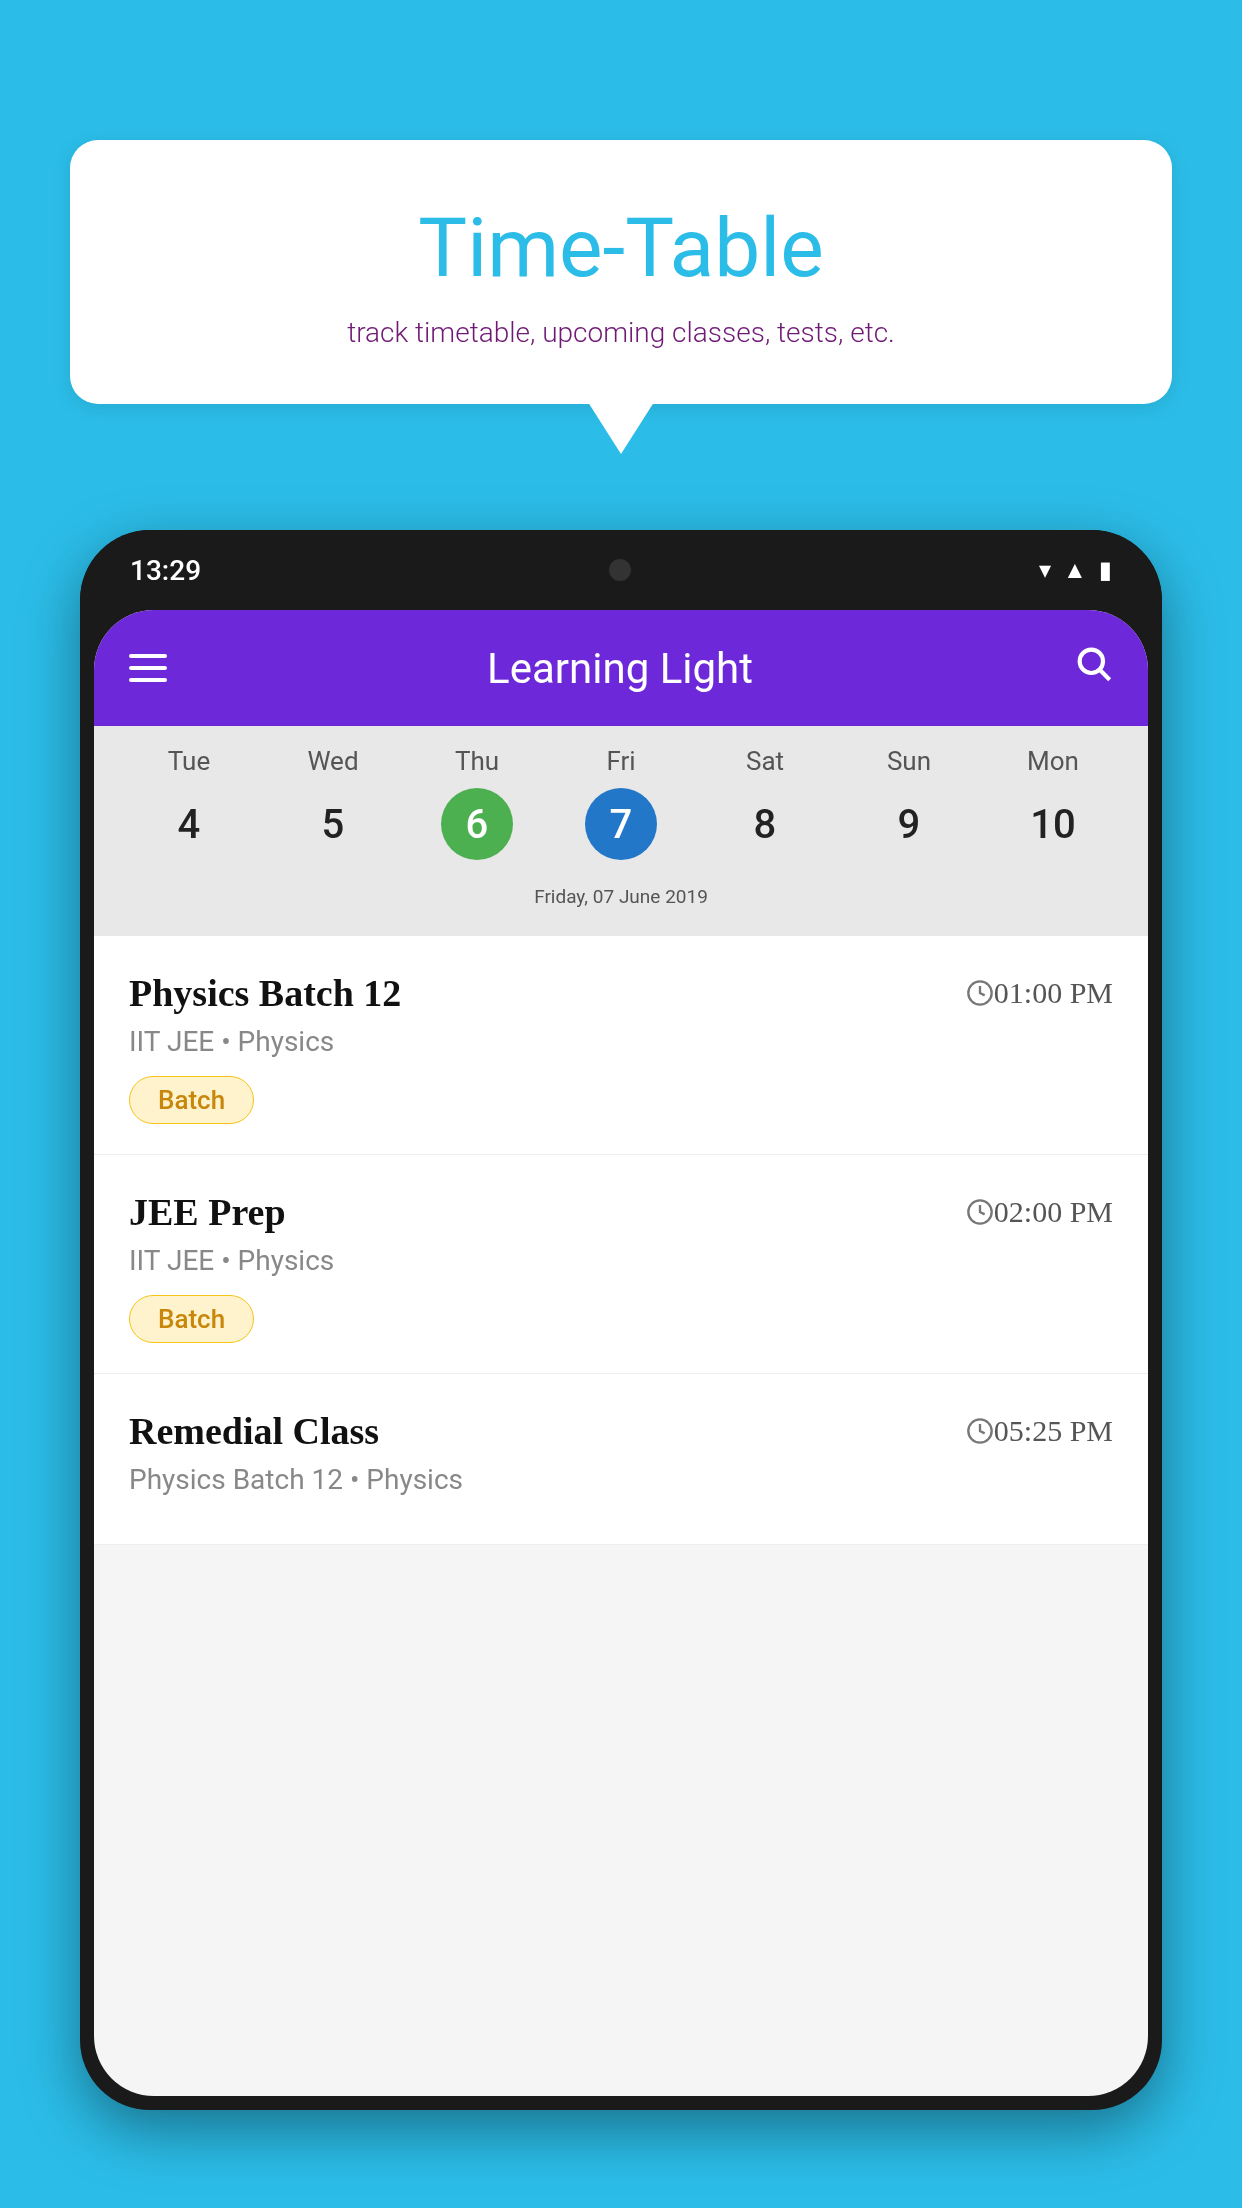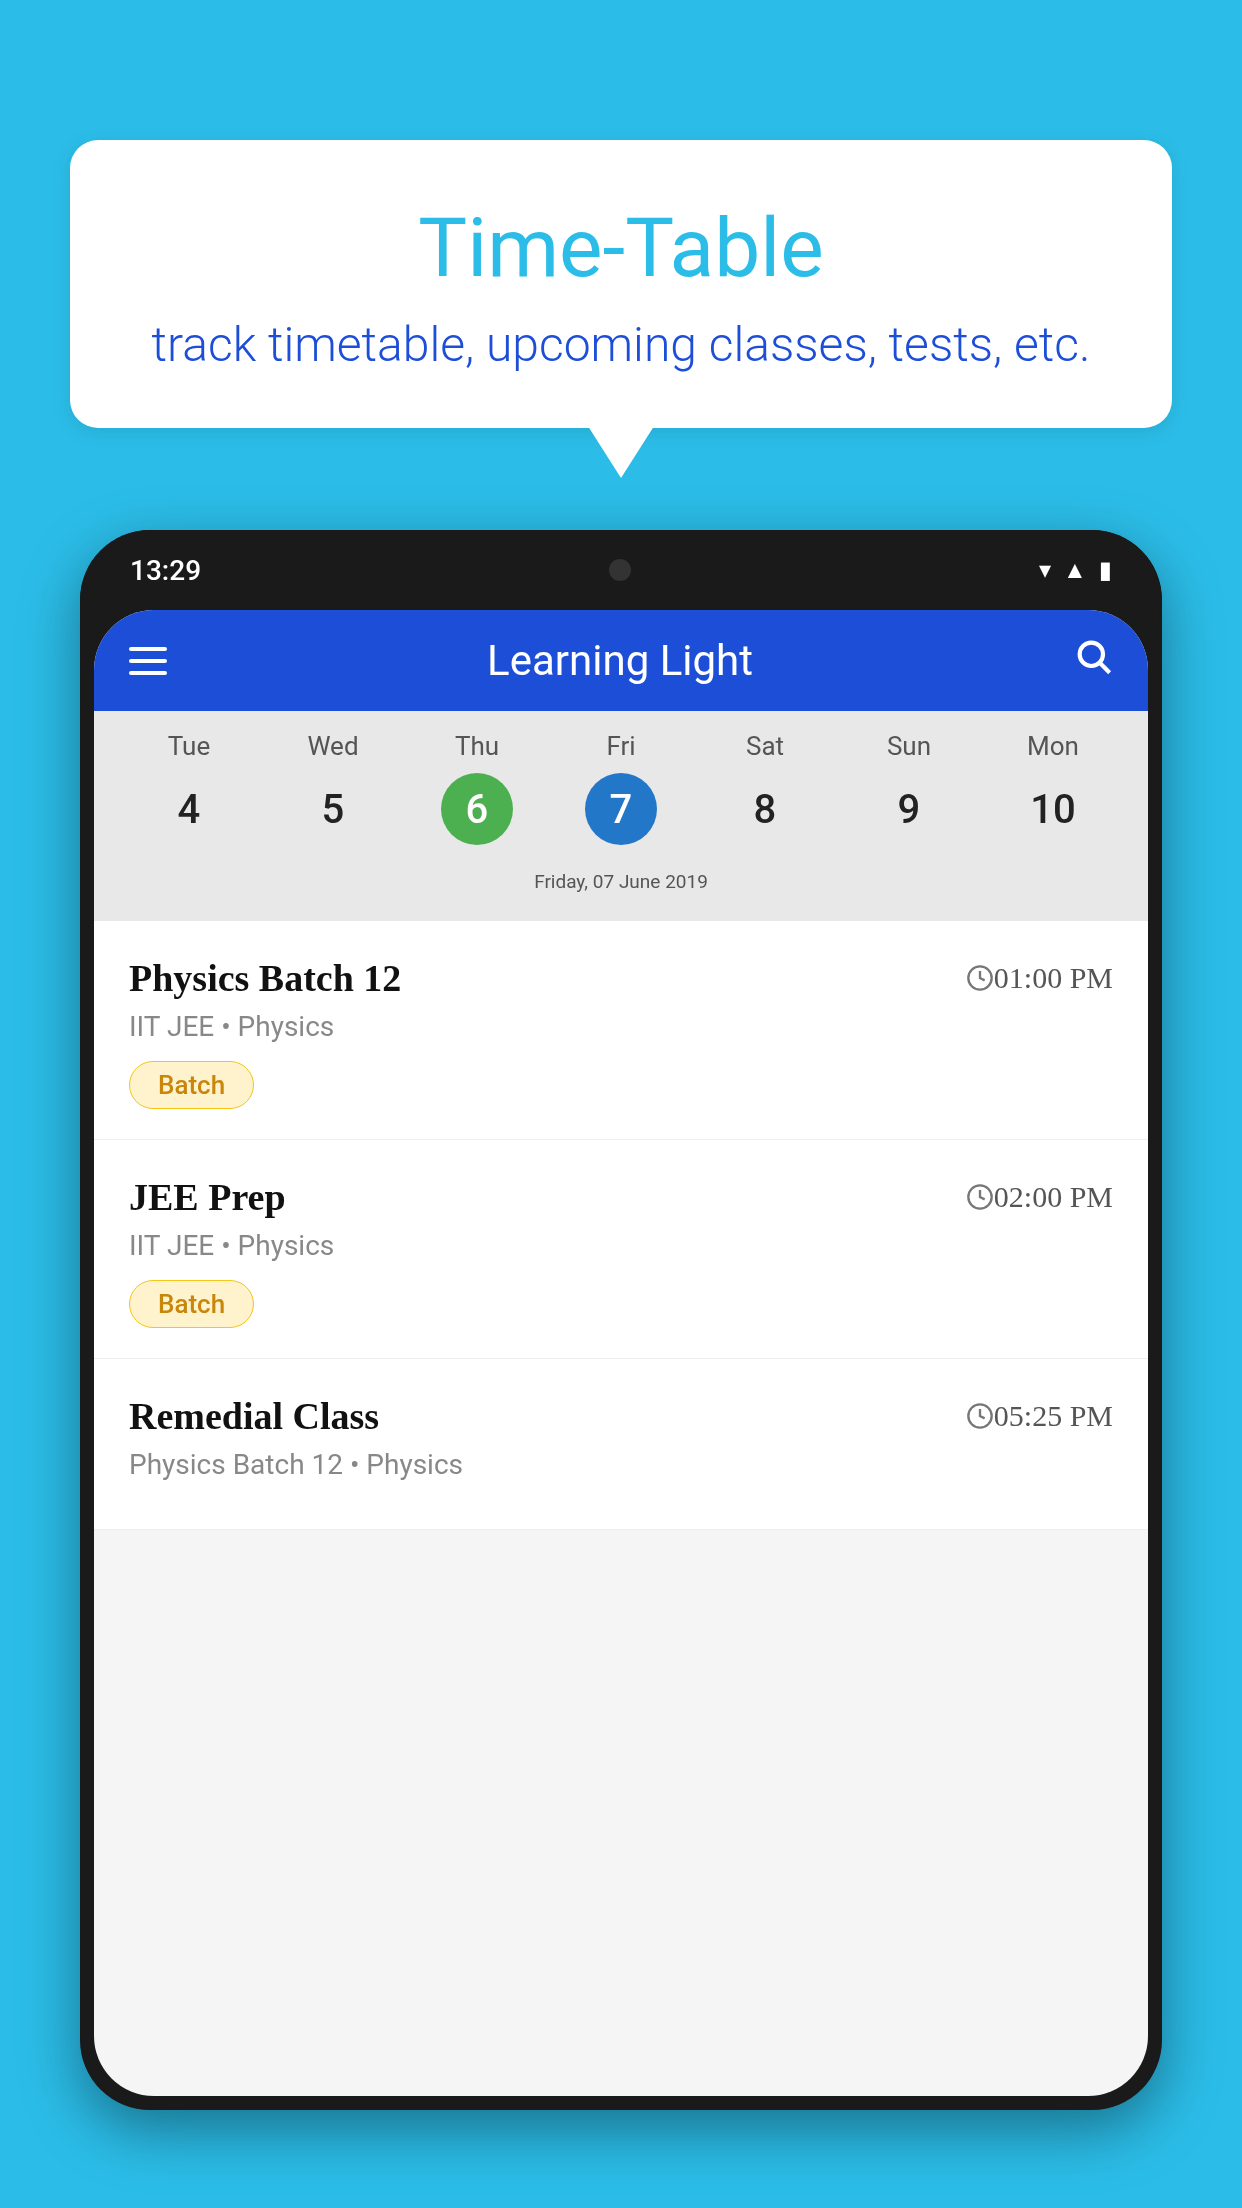--- a/index.html
+++ b/index.html
@@ -45,22 +45,22 @@
     }
 
     .bubble-title {
       font-size: 82px;
       color: #2BBDE8;
       font-weight: 400;
       margin-bottom: 20px;
     }
 
     .bubble-subtitle {
-      font-size: 48px;
-      color: #1d4ed8;
+      font-size: 28px;
+      color: #701a75;
       font-weight: 300;
     }
 
     
     .phone-container {
       position: absolute;
       top: 530px;
       left: 80px;
       right: 80px;
       bottom: 0;
@@ -133,22 +133,22 @@
       left: 14px;
       right: 14px;
       bottom: 14px;
       background: #f5f5f5;
       border-radius: 60px;
       overflow: hidden;
     }
 
     
     .app-header {
-      background: #1d4ed8;
-      height: 101px;
+      background: #6d28d9;
+      height: 116px;
       display: flex;
       align-items: center;
       padding: 0 35px;
       justify-content: space-between;
     }
 
     .hamburger-icon {
       display: flex;
       flex-direction: column;
       gap: 8px;

